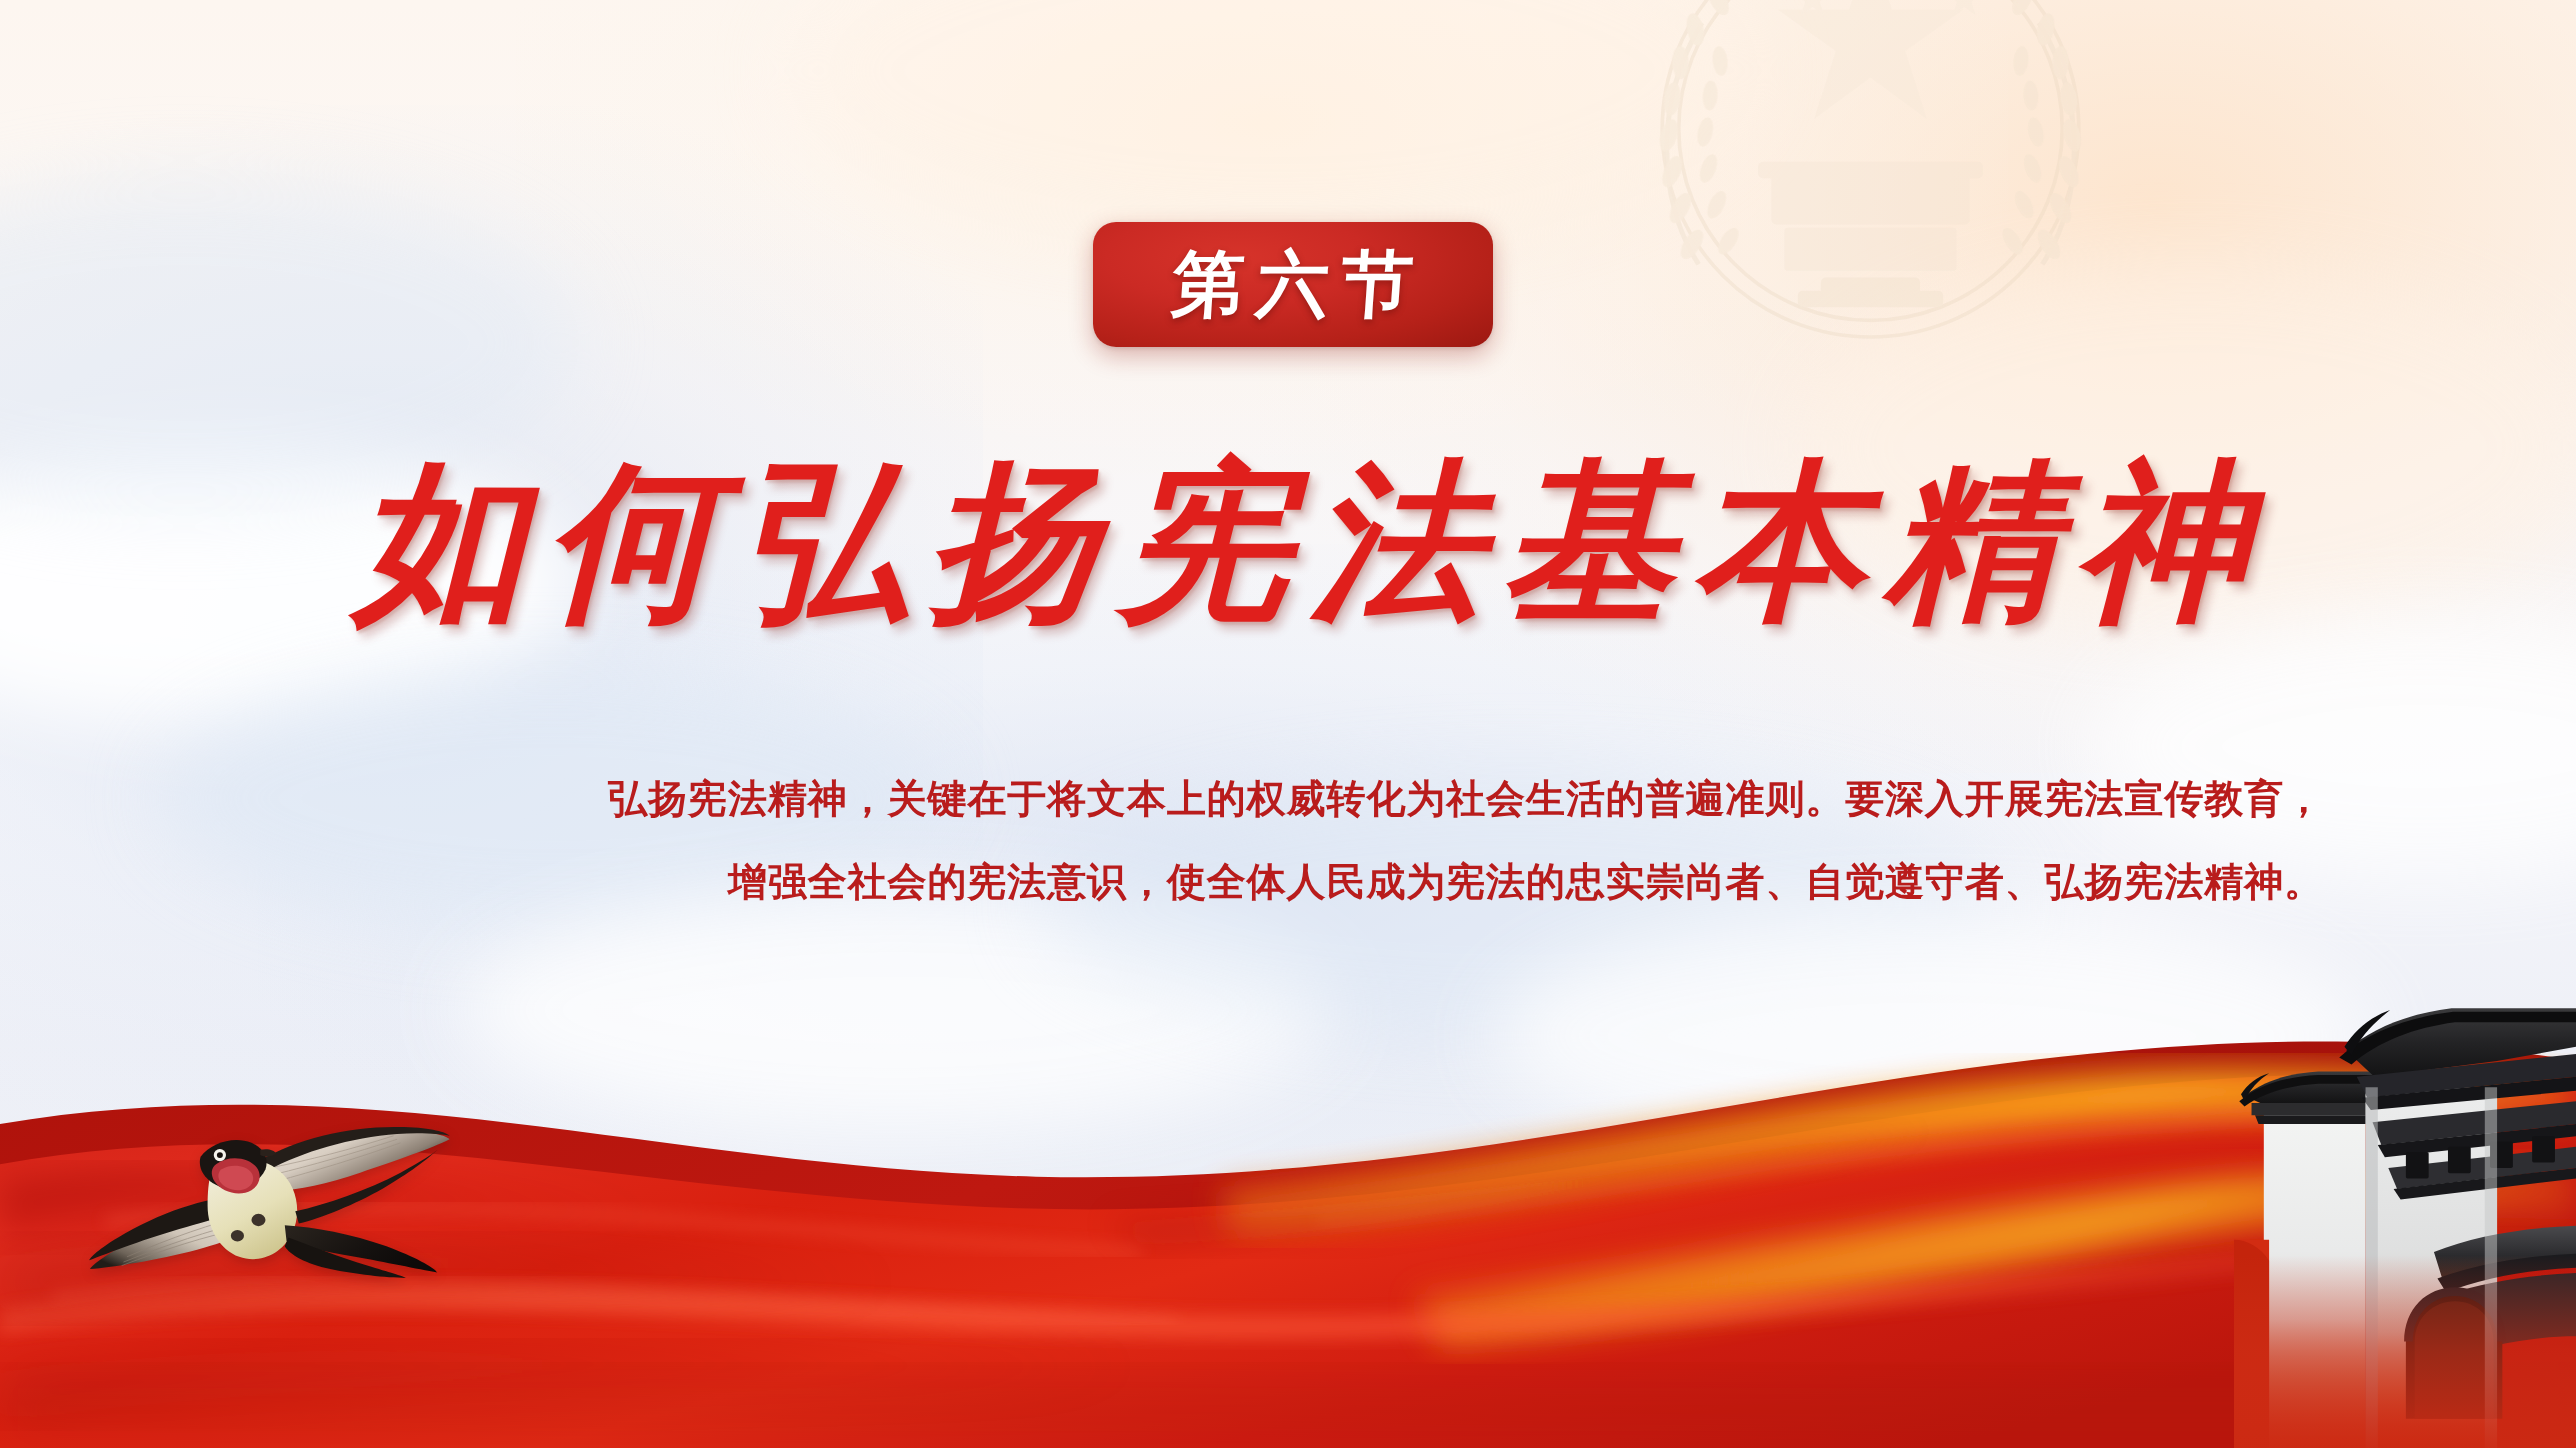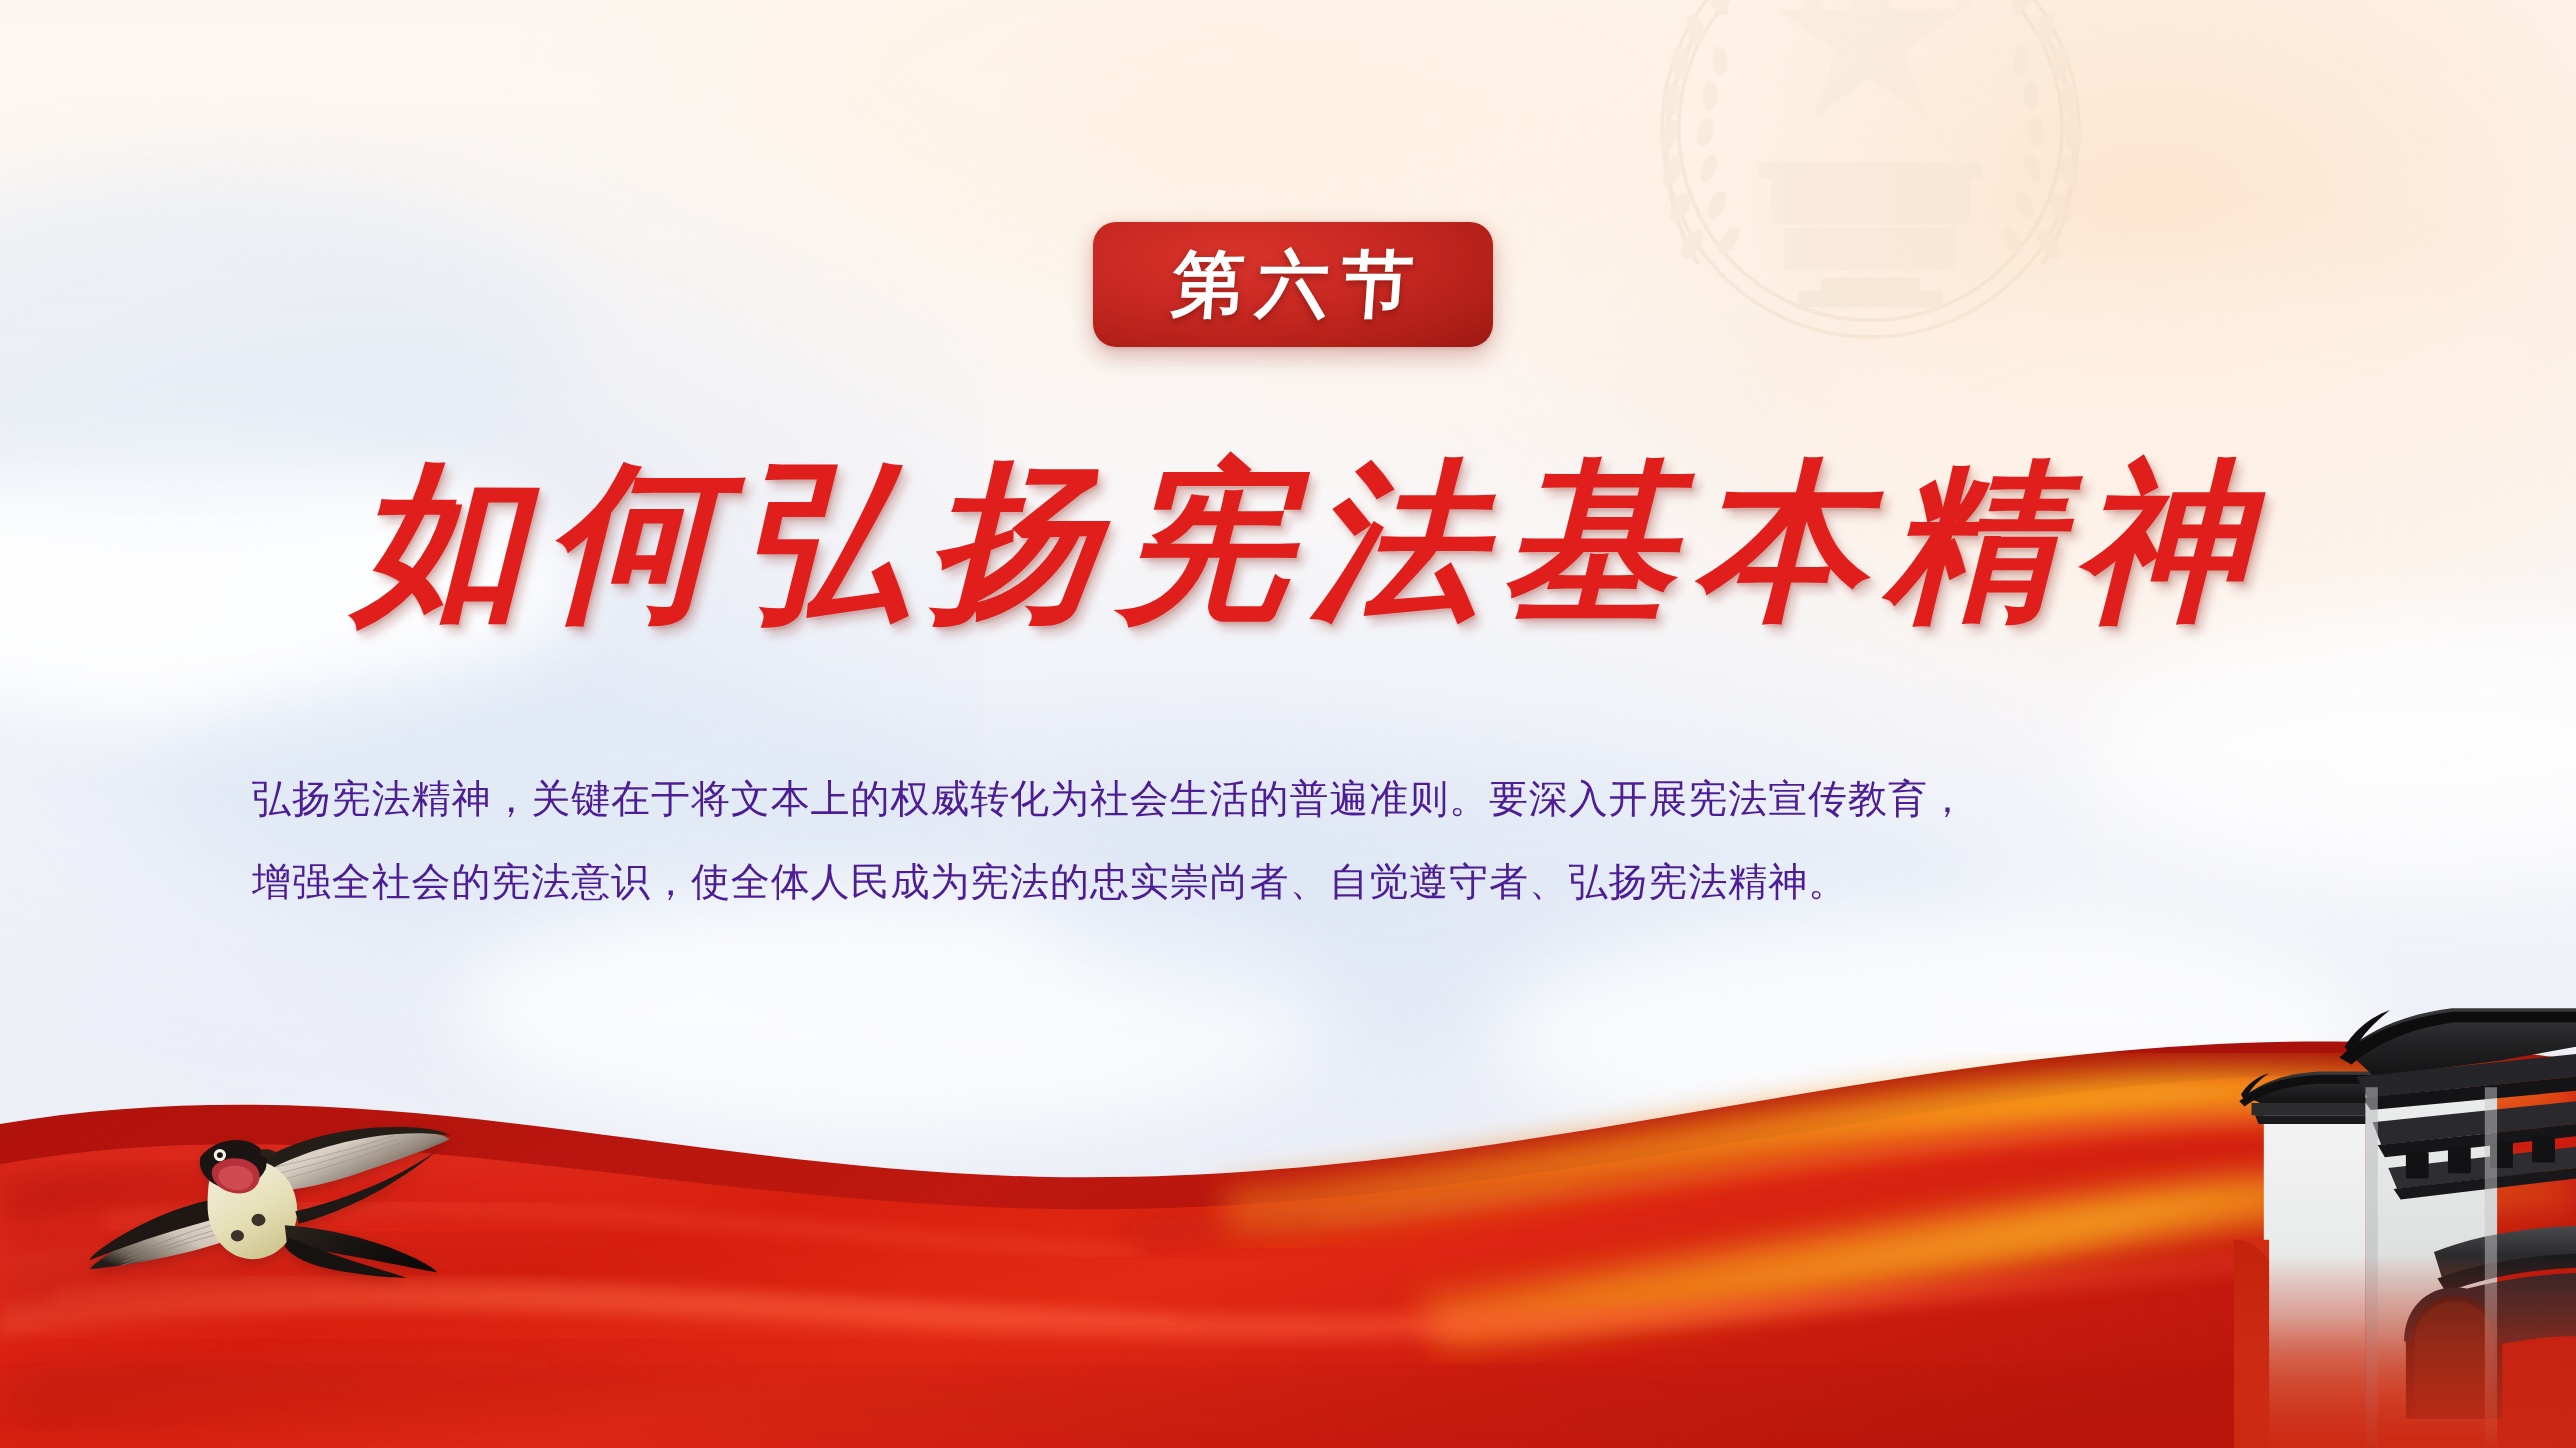--- a/index.html
+++ b/index.html
@@ -126,26 +126,26 @@
       6.1px 8px 9.7px rgba(150,60,55,0.28),
       1.8px 2.6px 2.6px rgba(170,80,70,0.22);
   }
 
   
   .subtitle{
     position:absolute;
     top:757px; left:50%;
     transform:translateX(-50%);
     width:2072px;
-    text-align:left;
-    color:#4c1d95;
+    text-align:right;
+    color:#b91c1c;
     font-size:39px;
     line-height:83px;
     letter-spacing:0.9px;
-    font-weight:400;
+    font-weight:700;
   }
   .subtitle .ln{ display:block; white-space:nowrap; }
 
   
   .ribbon{
     position:absolute;
     left:0; bottom:0;
     width:2576px; height:492px;
     overflow:hidden;
     pointer-events:none;

